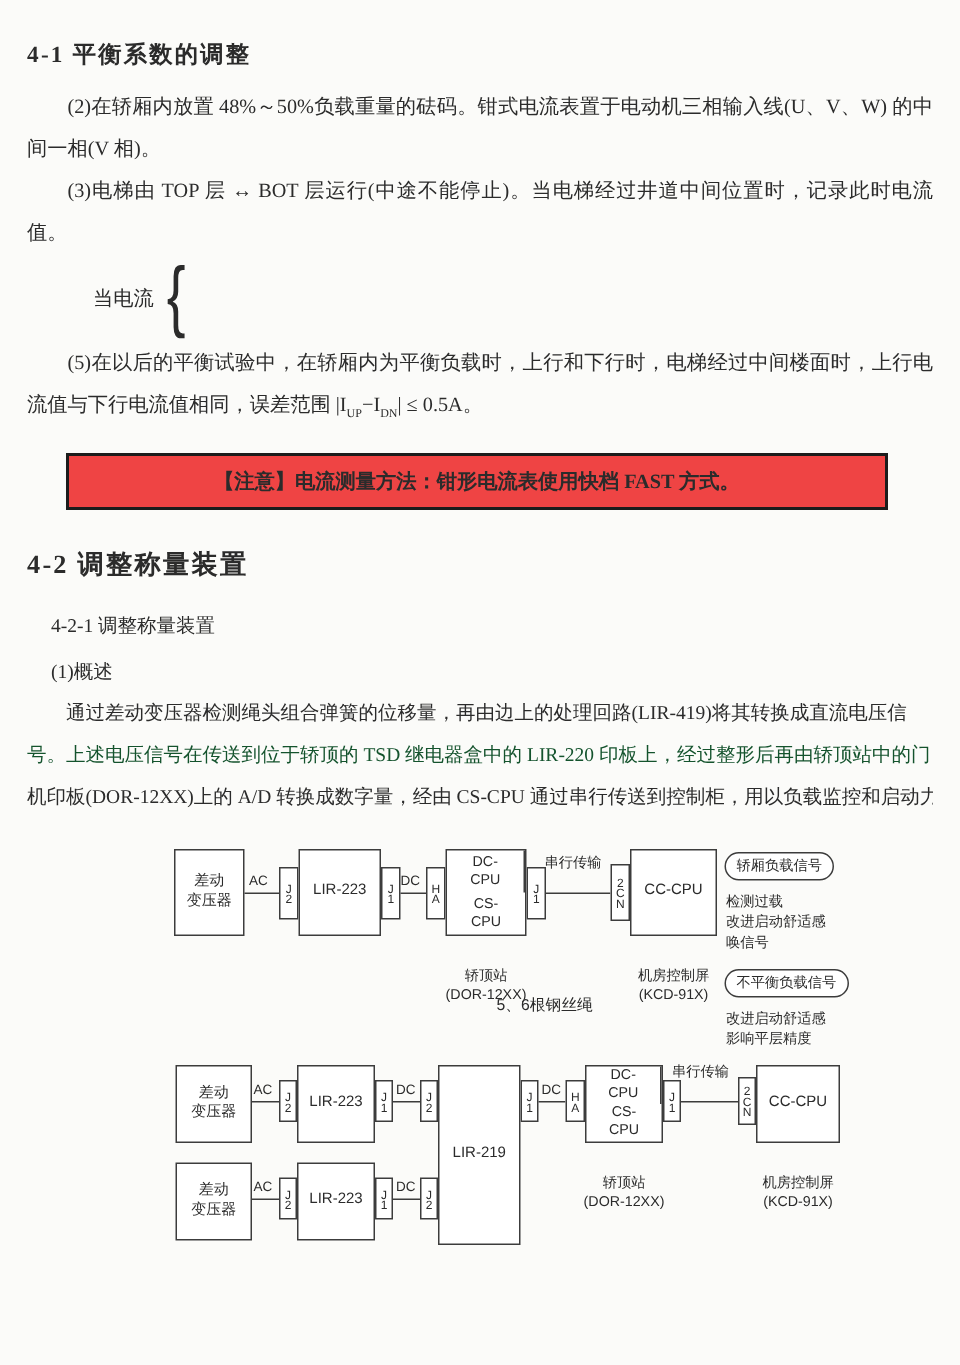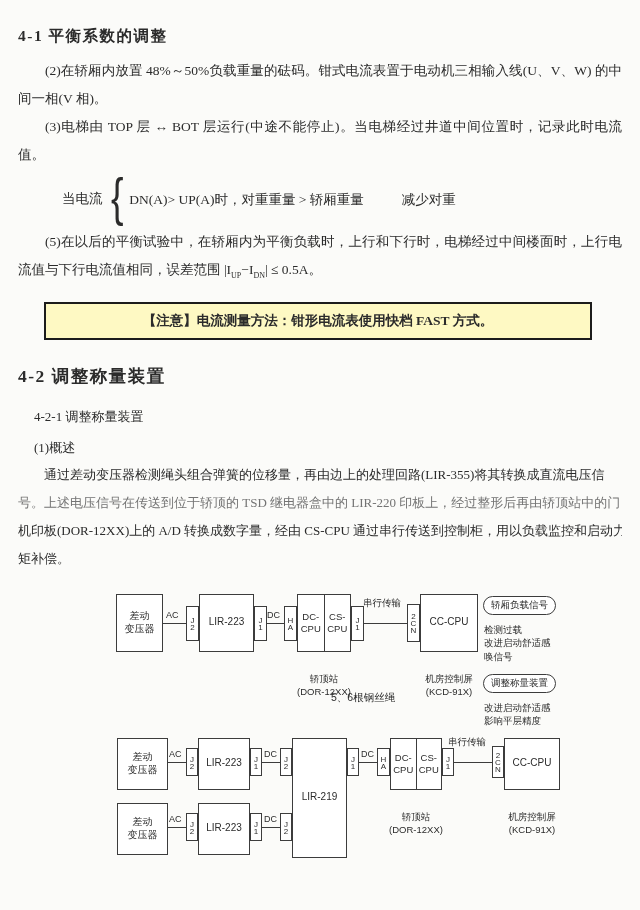--- a/index.html
+++ b/index.html
@@ -20,35 +20,35 @@
 
   .brace-block { display:flex; align-items:center; height:58px; margin:1px 0 0 44px; }
   .brace-label { font-size:13.5px;font-family:Liberation Serif, serif; }
   .brace-glyph { font-size:50px; font-weight:300; margin:-4px 4px 0 6px;
                  transform:scale(0.75,1.05); font-family:"Liberation Sans", sans-serif; }
   .brace-line { font-size:13.5px; line-height:29px; white-space:nowrap; }
   .brace-line .action { margin-left:38px; }
 
   sub.f { font-size:8px; }
 
-  .notice { border:2px solid #1c1c1c; background:#fef9c3; margin:12px 30px 0 26px;
+  .notice { border:2px solid #1c1c1c; background:#ef4444; margin:12px 30px 0 26px;
             padding:8px 4px; text-align:center; font-weight:bold; font-size:13.5px; }
 
   .ov-line { font-size:13px; line-height:28px; white-space:nowrap; overflow:hidden; }
   .ov-line.indent { text-indent:2em; }
 
   .diagram { position:relative; left:-18px; width:640px; }
   .d1 { height:152px; margin-top:8px; }
   .d2 { height:155px; }
 
   .dbox { position:absolute; border:1px solid #3c3c3c; background:#fff;
           display:flex; flex-direction:column; align-items:center; justify-content:center;
           font-size:10px; line-height:12.5px; text-align:center;
           font-family:"Liberation Sans", sans-serif; }
-  .dbox.duo { flex-direction:row; align-items:stretch; padding:0; }
+  .dbox.duo { flex-direction:column; align-items:stretch; padding:0; }
   .dbox.duo .cell { flex:1; display:flex; flex-direction:column; align-items:center;
                     justify-content:center; font-size:9.5px; line-height:12px; }
   .dbox.duo .cell:first-child { border-right:1px solid #3c3c3c; }
 
   .cbox { position:absolute; border:1px solid #3c3c3c; background:#fff;
           display:flex; align-items:center; justify-content:center;
           font-size:8px; font-family:"Liberation Sans", sans-serif;
           writing-mode:vertical-rl; text-orientation:upright; letter-spacing:-2px; }
 
   .wire { position:absolute; height:0; border-top:1px solid #3c3c3c; }
@@ -68,42 +68,38 @@
 
   <div class="h1a">4-1 平衡系数的调整</div>
 
   <p class="para">(2)在轿厢内放置 48%～50%负载重量的砝码。钳式电流表置于电动机三相输入线(U、V、W) 的中间一相(V 相)。</p>
   <p class="para">(3)电梯由 TOP 层 ↔ BOT 层运行(中途不能停止)。当电梯经过井道中间位置时，记录此时电流值。</p>
 
   <div class="brace-block">
     <span class="brace-label">当电流</span>
     <span class="brace-glyph">{</span>
     <div>
-      <div class="brace-line">
-        <span>DN(A)&gt; UP(A)时，对重重量 &gt; 轿厢重量</span><span class="action">减少对重</span>
-      </div>
     </div>
   </div>
 
 
   <p class="para"><span>(5)在以后的平衡试验中，在轿厢内为平衡负载时，上行和下行时，电梯经过中间楼面时，上行电流值与下行电流值相同，误差范围 </span><span>|I</span><sub class="f">UP</sub><span>−I</span><sub class="f">DN</sub><span>| ≤ 0.5A。</span></p>
 
   <div class="notice">
     <span>【注意】电流测量方法：钳形电流表使用快档 FAST 方式。</span>
   </div>
 
   <div class="h1b">4-2 调整称量装置</div>
   <div class="sub-t">4-2-1 调整称量装置</div>
   <div class="ov-label">(1)概述</div>
 
   <div>
-    <div class="ov-line indent">通过差动变压器检测绳头组合弹簧的位移量，再由边上的处理回路(LIR-355)将其转换成直流电压信</div>
-    <div class="ov-line" style="color: #737373;">号。上述电压信号在传送到位于轿顶的 TSD 继电器盒中的 LIR-220 印板上，经过整形后再由轿顶站中的门</div>
+    <div class="ov-line indent">通过差动变压器检测绳头组合弹簧的位移量，再由边上的处理回路(LIR-419)将其转换成直流电压信</div>
+    <div class="ov-line" style="color: #14532d;">号。上述电压信号在传送到位于轿顶的 TSD 继电器盒中的 LIR-220 印板上，经过整形后再由轿顶站中的门</div>
     <div class="ov-line">机印板(DOR-12XX)上的 A/D 转换成数字量，经由 CS-CPU 通过串行传送到控制柜，用以负载监控和启动力</div>
-    <div class="ov-line">矩补偿。</div>
   </div>
 
   <div class="diagram d1">
     <div class="dbox" style="left:116px;top:13px;width:47px;height:58px">
       <span>差动</span>
       <span>变压器</span>
     </div>
     <div class="wire" style="left:163px;top:42px;width:23px"></div>
     <span class="wlabel" style="left:166px;top:29px">AC</span>
     <div class="cbox" style="left:186px;top:25px;width:13px;height:35px">J2</div>
@@ -134,21 +130,21 @@
     <div class="dlabel" style="left:408px;top:76px;width:82px">
       <div>机房控制屏</div>
       <div>(KCD-91X)</div>
     </div>
     <div class="oval" style="left:483px;top:15px">轿厢负载信号</div>
     <div class="note" style="left:484px;top:42px">
       <div>检测过载</div>
       <div>改进启动舒适感</div>
       <div>唤信号</div>
     </div>
-    <div class="oval" style="left:483px;top:93px">调整称量装置</div>
+    <div class="oval" style="left:483px;top:93px">不平衡负载信号</div>
     <div class="note" style="left:484px;top:120px">
       <div>改进启动舒适感</div>
       <div>影响平层精度</div>
     </div>
     <div class="cap" style="left:331px;top:110px">5、6根钢丝绳</div>
   </div>
 
   <div class="diagram d2">
 
     <div class="dbox" style="left:117px;top:5px;width:51px;height:52px">

